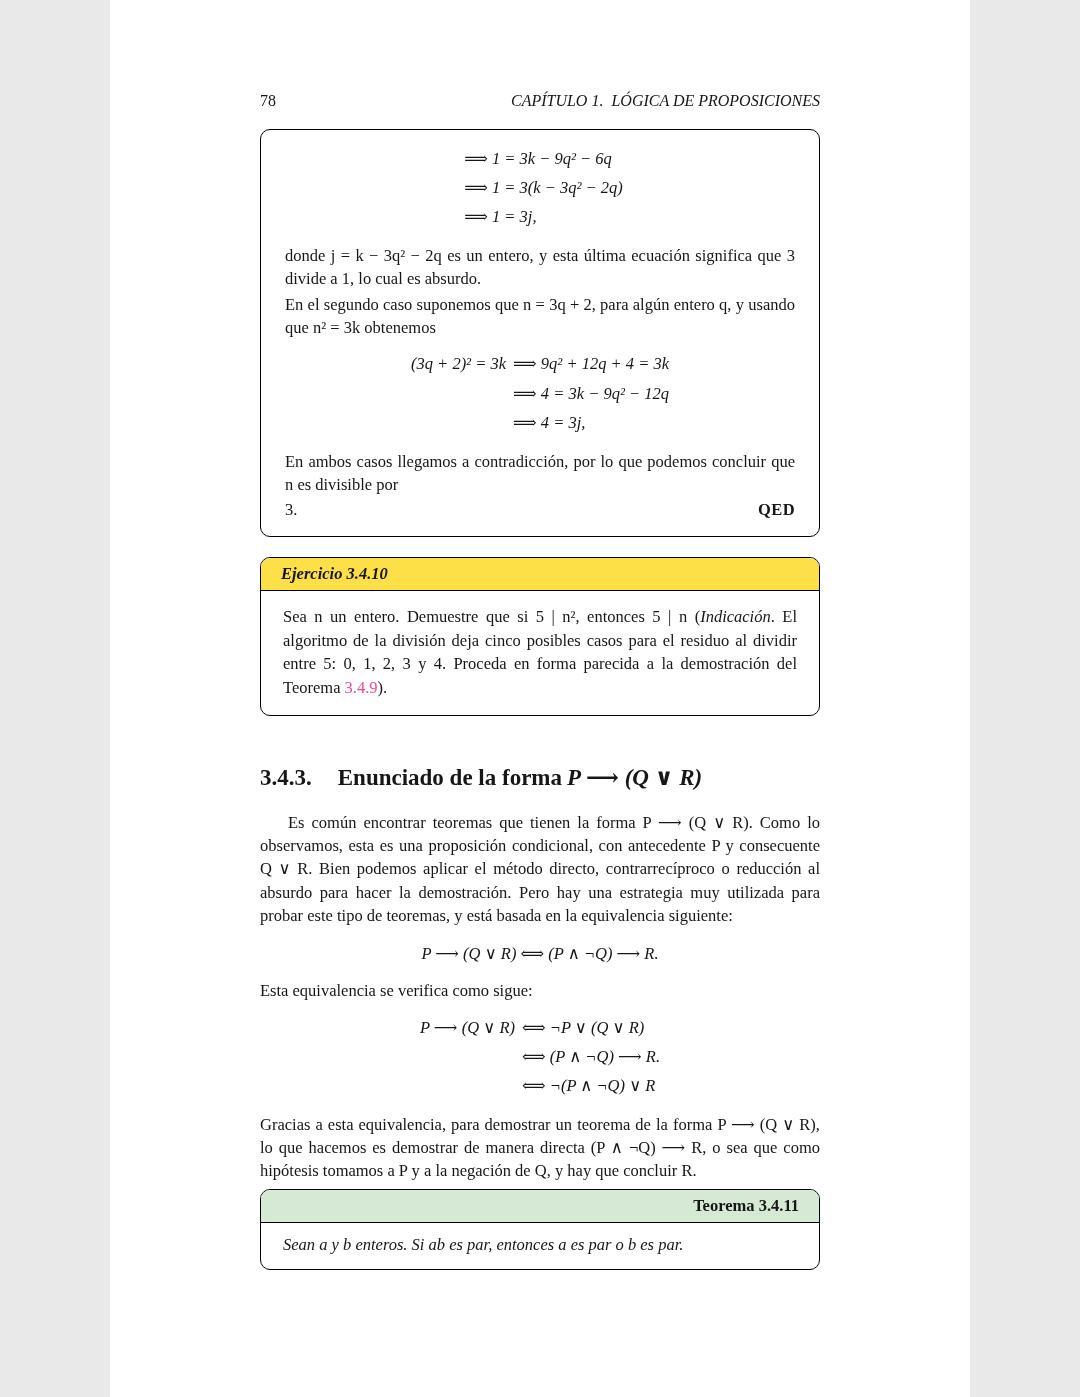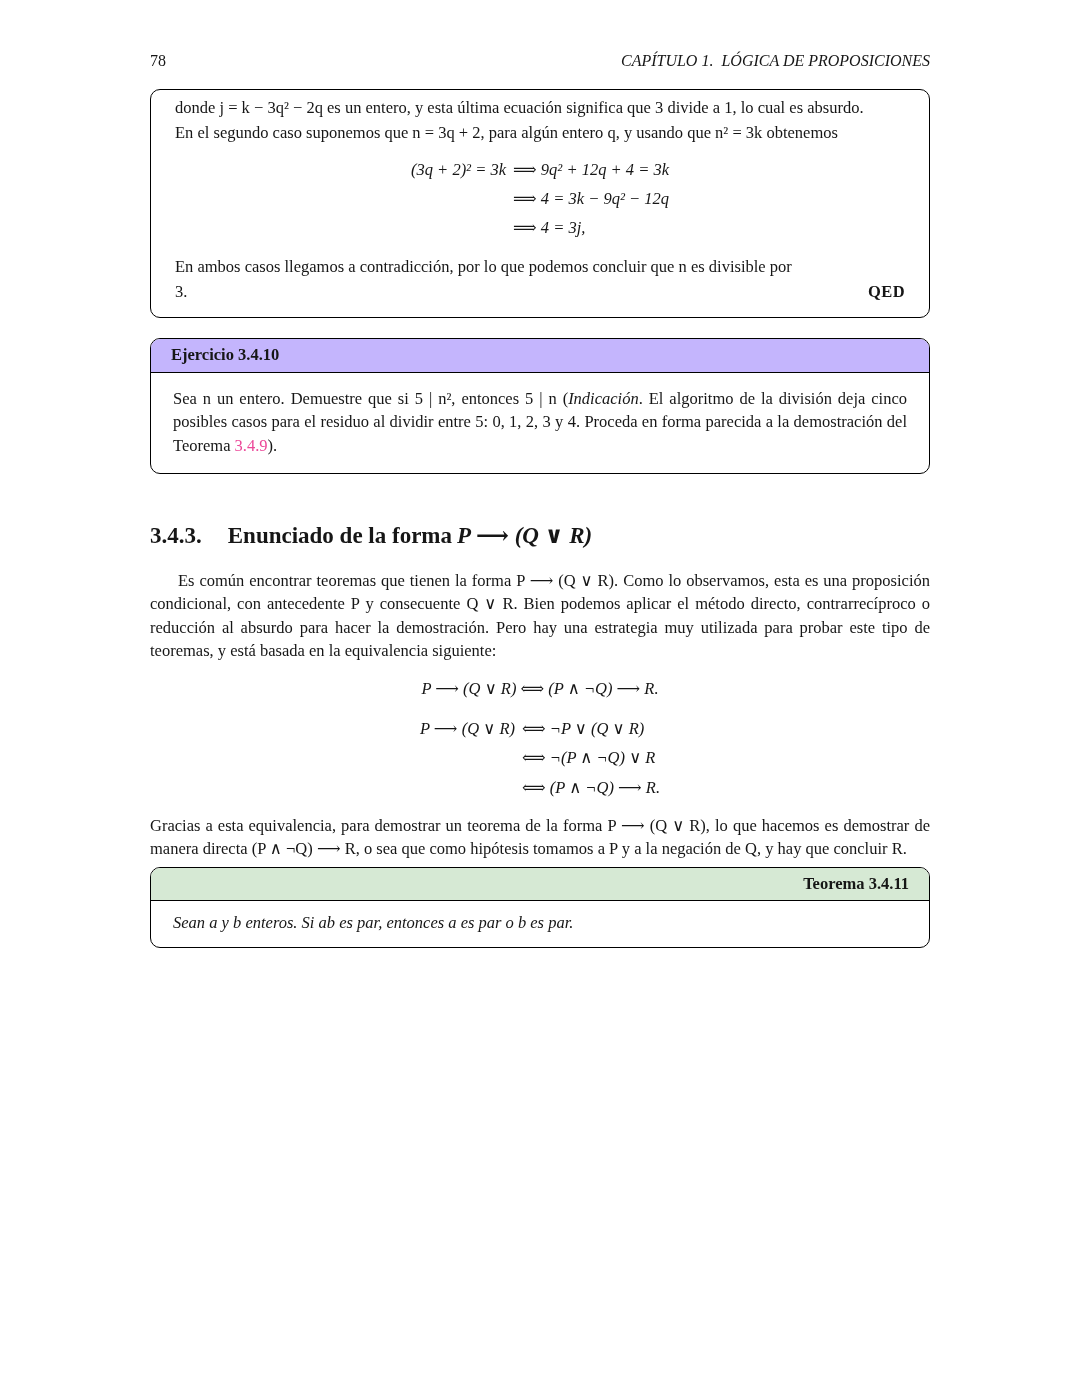--- a/index.html
+++ b/index.html
@@ -1,22 +1,22 @@
 <!DOCTYPE html>
 <html><head>
 <meta charset="utf-8">
 <style>
   * { margin:0; padding:0; box-sizing:border-box; }
   html, body { background:#e9e9e9; }
   .page {
     position:relative;
-    width:1080px; height:1397px;
+    width:860px; height:1397px;
     margin:0 auto;
     background:#ffffff;
-    padding:50px 150px 0 150px;
+    padding:90px 150px 0 150px;
     font-family:"Liberation Serif","DejaVu Serif",serif;
     font-size:16.5px;
     line-height:1.42;
     color:#161616;
     overflow:hidden;
   }
   
   .running-head {
     display:flex; justify-content:space-between; align-items:baseline;
     margin-bottom:16px; font-size:16px;
@@ -39,21 +39,21 @@
   .display-eq { text-align:center; margin:14px 0 14px 0; }
 
   .qed-line { display:flex; justify-content:space-between; }
   .qed { font-weight:bold; letter-spacing:0.4px; }
 
   
   .titled-box { overflow:hidden; }
   .exercise-box { margin-bottom:46px; }
   .theorem-box { margin:6px 0 22px 0; }
   .box-title { padding:4px 20px 5px 20px; font-weight:bold; border-bottom:1.4px solid #000; }
-  .exercise-box .box-title { background:#c4b5fd; }
+  .exercise-box .box-title { background:#fde047;font-style:italic; }
   .theorem-box .box-title { background:#d6e9d4;text-align:right; }
   .box-body { padding:12px 22px 14px 22px; text-align:justify; }
   .theorem-box .box-body { font-style:italic; padding:10px 22px 12px 22px; }
 
   .ref { color:#ec4899; cursor:pointer; text-decoration:none; }
   .it { font-style:italic; }
 
   
   .section-heading { font-size:23px; font-weight:bold; margin:44px 0 16px 0; }
   .section-heading .sec-num { margin-right:26px; }
@@ -66,20 +66,34 @@
 
 <div class="page">
 
   <div class="running-head">
     <span>78</span>
     <span class="chapter">CAPÍTULO 1.  LÓGICA DE PROPOSICIONES</span>
   </div>
 
   <section class="box proof-box">
 
+    <div class="eq-table">
+      <div class="eq-row">
+        <span class="eq-l"></span>
+        <span class="eq-r math">⟹ 1 = 3k − 9q² − 6q</span>
+      </div>
+      <div class="eq-row">
+        <span class="eq-l"></span>
+        <span class="eq-r math">⟹ 1 = 3(k − 3q² − 2q)</span>
+      </div>
+      <div class="eq-row">
+        <span class="eq-l"></span>
+        <span class="eq-r math">⟹ 1 = 3j,</span>
+      </div>
+    </div>
 
     <p class="just">donde j = k − 3q² − 2q es un entero, y esta última ecuación significa que 3 divide a 1, lo cual es absurdo.</p>
     <p class="just">En el segundo caso suponemos que n = 3q + 2, para algún entero q, y usando que n² = 3k obtenemos</p>
 
     <div class="eq-table">
       <div class="eq-row">
         <span class="eq-l math">(3q + 2)² = 3k</span>
         <span class="eq-r math">⟹ 9q² + 12q + 4 = 3k</span>
       </div>
       <div class="eq-row">
@@ -109,33 +123,34 @@
   </section>
 
   <h2 class="section-heading">
     <span class="sec-num">3.4.3.</span><span>Enunciado de la forma</span><span class="title-math">P ⟶ (Q ∨ R)</span>
   </h2>
 
   <p class="just indent">Es común encontrar teoremas que tienen la forma P ⟶ (Q ∨ R). Como lo observamos, esta es una proposición condicional, con antecedente P y consecuente Q ∨ R. Bien podemos aplicar el método directo, contrarrecíproco o reducción al absurdo para hacer la demostración. Pero hay una estrategia muy utilizada para probar este tipo de teoremas, y está basada en la equivalencia siguiente:</p>
 
   <div class="display-eq math">P ⟶ (Q ∨ R) ⟺ (P ∧ ¬Q) ⟶ R.</div>
 
+  <p class="just">Esta equivalencia se verifica como sigue:</p>
 
   <div class="eq-table">
     <div class="eq-row">
       <span class="eq-l math">P ⟶ (Q ∨ R)</span>
       <span class="eq-r math">⟺ ¬P ∨ (Q ∨ R)</span>
     </div>
     <div class="eq-row">
       <span class="eq-l"></span>
-      <span class="eq-r math">⟺ ¬(P ∧ ¬Q) ∨ R</span>
+      <span class="eq-r math">⟺ (P ∧ ¬Q) ⟶ R.</span>
     </div>
     <div class="eq-row">
       <span class="eq-l"></span>
-      <span class="eq-r math">⟺ (P ∧ ¬Q) ⟶ R.</span>
+      <span class="eq-r math">⟺ ¬(P ∧ ¬Q) ∨ R</span>
     </div>
   </div>
 
   <p class="just">Gracias a esta equivalencia, para demostrar un teorema de la forma P ⟶ (Q ∨ R), lo que hacemos es demostrar de manera directa (P ∧ ¬Q) ⟶ R, o sea que como hipótesis tomamos a P y a la negación de Q, y hay que concluir R.</p>
 
   <section class="box titled-box theorem-box">
     <div class="box-title">
       <span>Teorema 3.4.11</span>
     </div>
     <div class="box-body">

